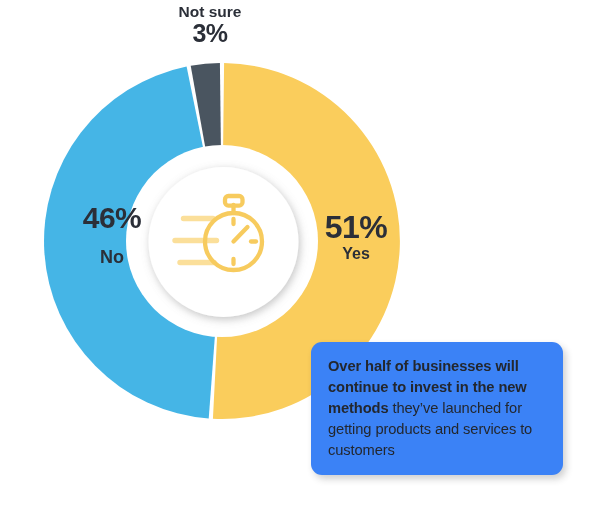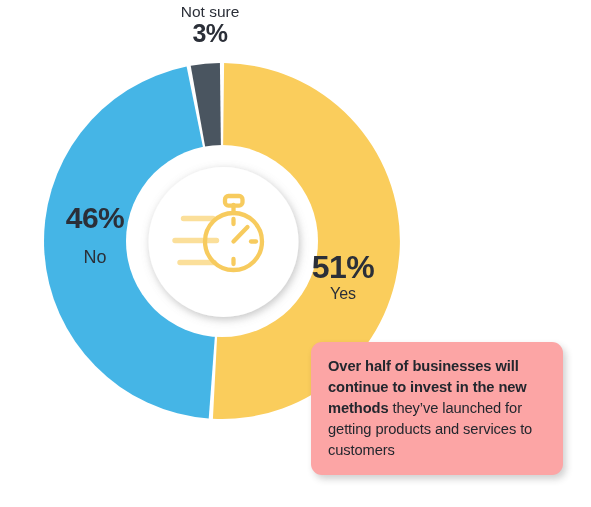--- a/index.html
+++ b/index.html
@@ -43,65 +43,64 @@
     line-height: 1.02;
     white-space: nowrap;
   }
   .seg-label .pct {
     display: block;
     font-weight: bold;
     letter-spacing: -0.5px;
   }
   .seg-label .name {
     display: block;
-    font-weight: normal;
+    font-weight: bold;
   }
 
   
   #label-notsure {
     left: 144px;
     top: 4px;
     width: 132px;
   }
   #label-notsure .name {
     font-size: 15.5px;
     margin-bottom: 1px;
   }
   #label-notsure .pct {
     font-size: 25px;
   }
 
   
   #label-no {
-    left: 35px;
+    left: 52px;
     top: 203px;
     width: 120px;
   }
   #label-no .pct { font-size: 30px; }
   #label-no .name { font-size: 18px; margin-top: 14px; }
 
   
   #label-yes {
-    left: 284px;
+    left: 297px;
     top: 211px;
     width: 118px;
-    margin-top: 40px;
   }
   #label-yes .pct { font-size: 32px; }
   #label-yes .name { font-size: 16px; margin-top: 2px; }
 
   
   #callout {
     position: absolute;
     left: 311px;
     top: 342px;
     width: 252px;
     height: 133px;
     box-sizing: border-box;
-    background: #fca5a5;
+    background: #3b82f6;
     border-radius: 11px;
     box-shadow: 3px 4px 7px rgba(40,40,40,0.22);
     padding: 14px 16px 12px 17px;
   }
   #callout-text {
     font-size: 14.7px;
     line-height: 1.42;
     color: #23272e;
     letter-spacing: -0.1px;
   }

